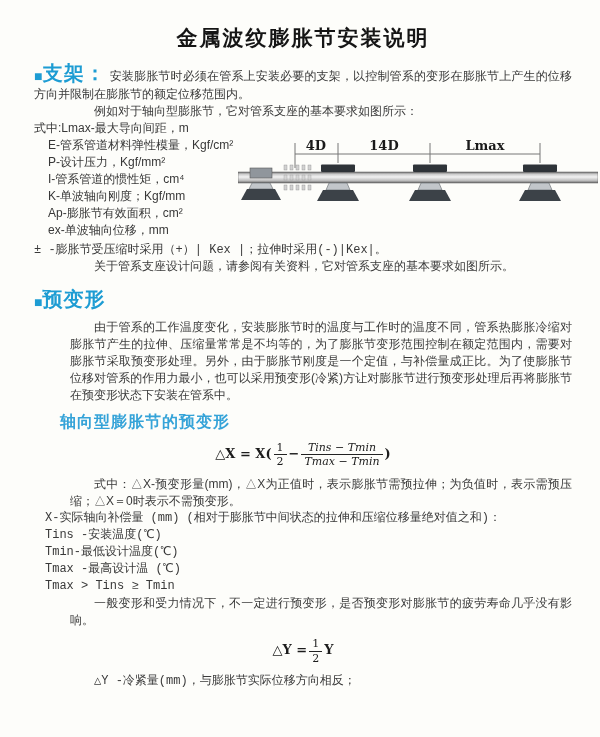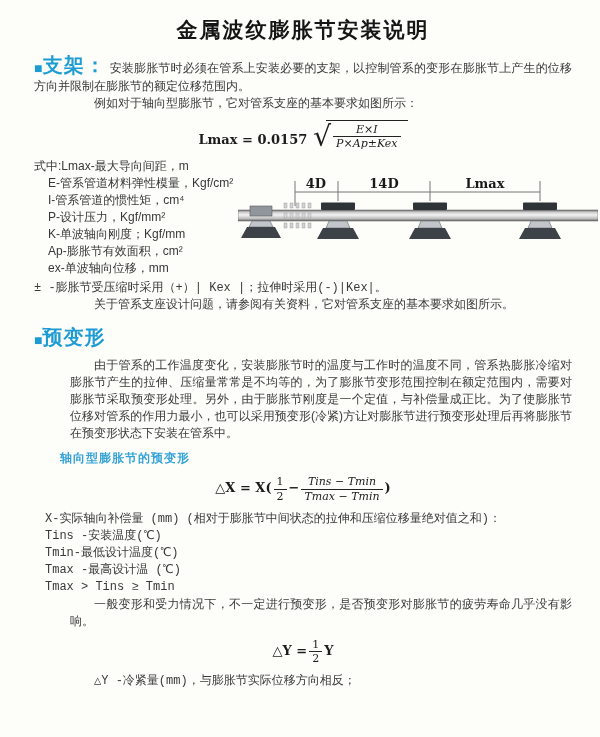--- a/index.html
+++ b/index.html
@@ -4,33 +4,33 @@
 <style>
   html,body{margin:0;padding:0;}
   body{
     width:600px;height:737px;
     background:#fdfdfa;
     font-family:"Liberation Sans",sans-serif;
     color:#383838;
     font-size:12px;
     overflow:hidden;
   }
-  .page{padding:12px 28px 0 34px;}
+  .page{padding:20px 28px 0 34px;}
   .doc-title{
     text-align:center;font-size:21px;font-weight:bold;color:#151515;
     letter-spacing:2px;margin:4px 0 12px;
   }
   .para{line-height:17px;margin:0;text-align:justify;color:#3a3a3a;}
   .indent{text-indent:2em;margin-left:36px;}
   .sec-lead{line-height:18px;margin:0;text-align:justify;}
   .sec-marker{color:#1d9cd3;font-size:14px;vertical-align:-1px;}
   .sec-title{color:#1d9cd3;font-size:20px;font-weight:bold;letter-spacing:1px;}
   .sec-head{margin:10px 0 6px;}
   .sub-head{
-    color:#35a3d8;font-size:12px;font-weight:bold;letter-spacing:1px;
+    color:#35a3d8;font-size:16px;font-weight:bold;letter-spacing:1px;
     margin:8px 0 4px;padding-left:26px;
   }
   
   .formula{
     text-align:center;font-family:"DejaVu Serif",serif;color:#1c1c1c;
     margin:8px 0;font-size:13px;
   }
   .f-bold{font-weight:bold;}
   .frac{
     display:inline-block;vertical-align:middle;text-align:center;
@@ -58,33 +58,27 @@
 <body>
 
 <div class="page">
 
   <h1 class="doc-title">金属波纹膨胀节安装说明</h1>
 
   <p class="sec-lead"><span class="sec-marker">■</span><span class="sec-title">支架：</span>
     <span>安装膨胀节时必须在管系上安装必要的支架，以控制管系的变形在膨胀节上产生的位移方向并限制在膨胀节的额定位移范围内。</span></p>
   <p class="para indent">例如对于轴向型膨胀节，它对管系支座的基本要求如图所示：</p>
 
-  <div class="formula">
-    <span class="f-bold">Lmax = 0.0157</span><span class="sqrt">
-        <span class="rad">√</span>
-        <span class="radicand"><span class="frac f-it"><span class="num">E×I</span><span class="den">P×Ap±Kex</span></span></span>
-      </span>
-  </div>
 
   <div class="defs-row">
     <div class="defs">
       <div class="def-line">式中:Lmax-最大导向间距，m</div>
       <div class="def-line sub">E-管系管道材料弹性模量，Kgf/cm²</div>
+      <div class="def-line sub">P-设计压力，Kgf/mm²</div>
       <div class="def-line sub">I-管系管道的惯性矩，cm⁴</div>
-      <div class="def-line sub">P-设计压力，Kgf/mm²</div>
       <div class="def-line sub">K-单波轴向刚度；Kgf/mm</div>
       <div class="def-line sub">Ap-膨胀节有效面积，cm²</div>
       <div class="def-line sub">ex-单波轴向位移，mm</div>
     </div>
 
     <svg class="diagram" viewBox="0 0 360 96" xmlns="http://www.w3.org/2000/svg">
       <defs>
         <linearGradient id="pg" x1="0" y1="0" x2="0" y2="1">
           <stop offset="0" stop-color="#6f6f6f"></stop>
           <stop offset="0.2" stop-color="#cccccc"></stop>
@@ -156,20 +150,21 @@
 
   <div class="sec-head"><span class="sec-marker">■</span><span class="sec-title">预变形</span></div>
   <p class="para indent">由于管系的工作温度变化，安装膨胀节时的温度与工作时的温度不同，管系热膨胀冷缩对膨胀节产生的拉伸、压缩量常常是不均等的，为了膨胀节变形范围控制在额定范围内，需要对膨胀节采取预变形处理。另外，由于膨胀节刚度是一个定值，与补偿量成正比。为了使膨胀节位移对管系的作用力最小，也可以采用预变形(冷紧)方让对膨胀节进行预变形处理后再将膨胀节在预变形状态下安装在管系中。</p>
 
   <div class="sub-head">轴向型膨胀节的预变形</div>
 
   <div class="formula">
     <span class="f-bold">△X = X(</span><span class="frac"><span class="num">1</span><span class="den">2</span></span><span class="f-bold">−</span><span class="frac f-it"><span class="num">Tins − Tmin</span><span class="den">Tmax − Tmin</span></span><span class="f-bold">)</span>
   </div>
 
+  <p class="para indent">式中：△X-预变形量(mm)，△X为正值时，表示膨胀节需预拉伸；为负值时，表示需预压缩；△X＝0时表示不需预变形。</p>
   <p class="para note-line pad-sm">X-实际轴向补偿量 (mm) (相对于膨胀节中间状态的拉伸和压缩位移量绝对值之和)：</p>
   <div class="note-line pad-sm">Tins -安装温度(℃)</div>
   <div class="note-line pad-sm">Tmin-最低设计温度(℃)</div>
   <div class="note-line pad-sm">Tmax -最高设计温 (℃)</div>
   <div class="note-line pad-sm">Tmax &gt; Tins ≥ Tmin</div>
   <p class="para indent">一般变形和受力情况下，不一定进行预变形，是否预变形对膨胀节的疲劳寿命几乎没有影响。</p>
 
 
   <div class="formula">
     <span class="f-bold">△Y =</span><span class="frac"><span class="num">1</span><span class="den">2</span></span><span class="f-bold">Y</span>

